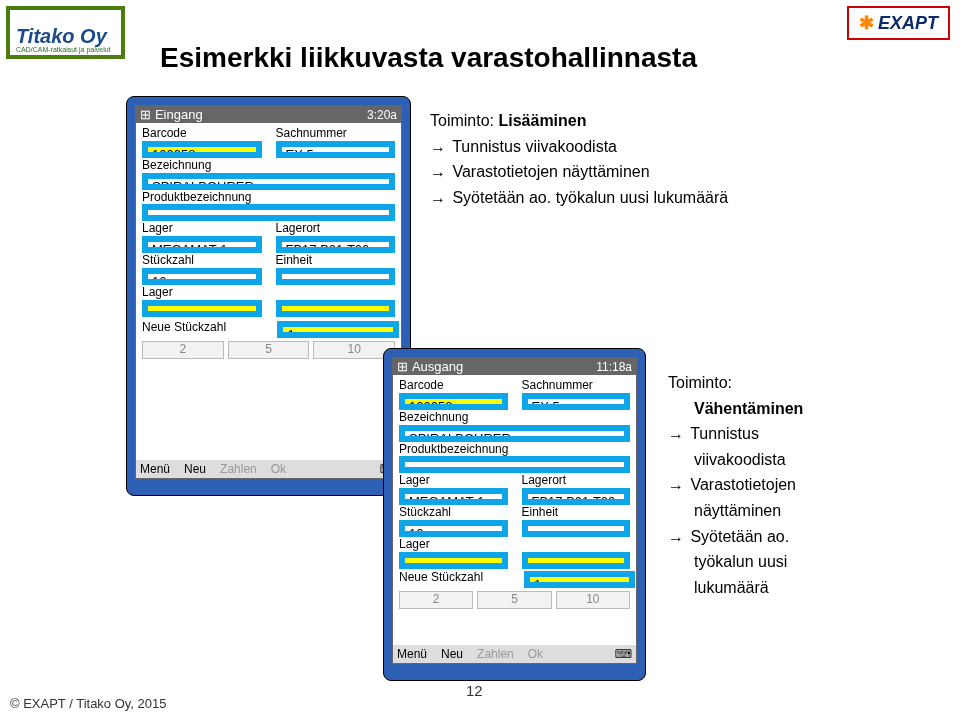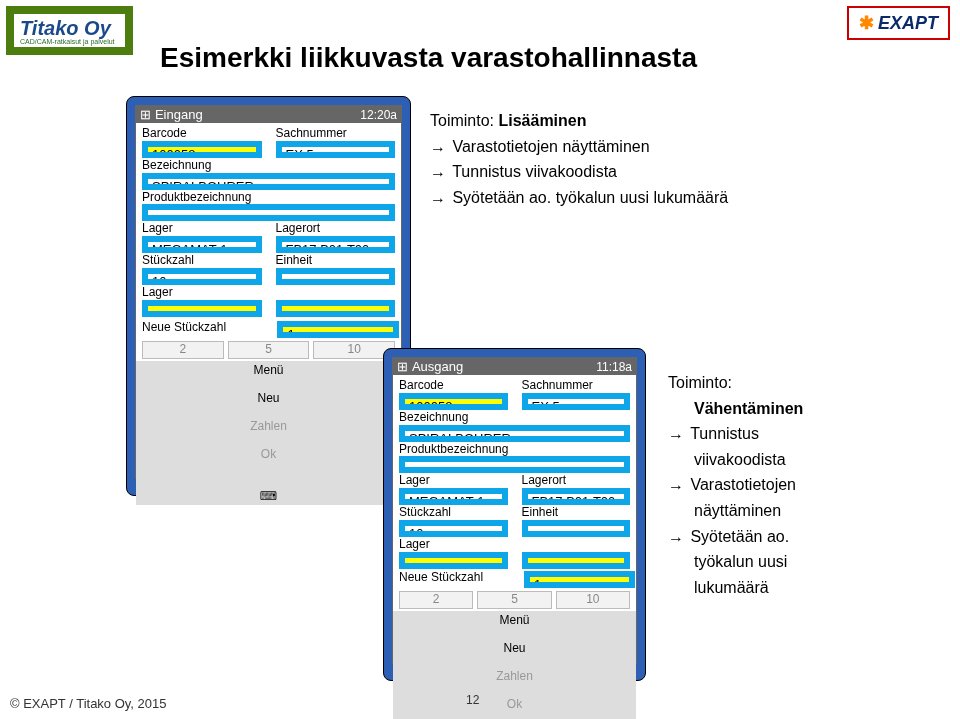--- a/index.html
+++ b/index.html
@@ -1,16 +1,16 @@
 <!DOCTYPE html>
 <html><head>
 <meta charset="utf-8">
 <style>
 body { margin:0; padding:0; font-family:Arial,Helvetica,sans-serif; background:#fff; width:960px; height:719px; position:relative; box-sizing:border-box; }
-.header-left { position:absolute; top:6px; left:6px; border:8px solid #4d7c0f; padding:4px 10px 2px 6px; background:#fff; font-style:italic; font-weight:bold; color:#1a4a8a; }
+.header-left { position:absolute; top:6px; left:6px; border:4px solid #4d7c0f; padding:16px 10px 2px 6px; background:#fff; font-style:italic; font-weight:bold; color:#1a4a8a; }
 .header-left .company { font-size:20px; line-height:1; }
 .header-left .subtitle { font-size:7px; font-style:normal; font-weight:normal; color:#2a6b2a; }
 .header-right { position:absolute; top:6px; right:10px; border:2px solid #c00; padding:4px 10px; font-weight:bold; font-style:italic; color:#0a2a6a; display:flex; align-items:center; gap:4px; font-size:18px; }
 .header-right .gear { color:#f80; font-style:normal; }
 .page-title { position:absolute; top:42px; left:160px; font-size:28px; font-weight:bold; }
 .text-block1 { position:absolute; top:108px; left:430px; font-size:16px; line-height:1.6; }
 .text-block1 .topic-label { font-weight:normal; }
 .text-block1 .topic-value { font-weight:bold;text-align:right; }
 .text-block1 .arrow-line { padding-left:0; }
 .arrow { font-family:"Segoe UI Symbol","Arial Unicode MS",sans-serif; margin-right:2px; }
@@ -25,69 +25,69 @@
 .titlebar .wintitle { flex:1; }
 .titlebar .clock { font-size:12px; }
 .form { flex:1; padding:4px 6px 2px 6px; font-size:12px; line-height:1.15; }
 .row { display:flex; gap:14px; margin-bottom:1px; }
 .col { flex:1; display:flex; flex-direction:column; }
 .label { font-size:12px; }
 .field { border:6px solid #0ea5e9; background:#ff0; padding:1px 4px; font-size:13px; height:17px; box-sizing:border-box; overflow:hidden; }
 .field.white { background:#fff; }
 .btnrow { display:flex; gap:4px; margin-top:3px; }
 .nbtn { flex:1; text-align:center; color:#888; border:1px solid #bbb; font-size:12px; padding:1px 0; background:#f2f2f2; }
-.menubar { display:flex; align-items:center; background:#ddd; font-size:12px; padding:2px 4px; gap:14px;flex-direction:column; }
+.menubar { display:flex; align-items:center; background:#ddd; font-size:12px; padding:2px 4px; gap:14px; }
 .menubar .spacer { flex:1; }
 .menubar .disabled { color:#999; }
 .kbicon { font-size:12px; }
 .footer { position:absolute; bottom:8px; left:10px; font-size:13px; color:#333; }
-.pagenum { position:absolute; bottom:12px; left:466px; font-size:12px; color:#333; }
+.pagenum { position:absolute; bottom:20px; left:466px; font-size:15px; color:#333; }
 </style>
 </head>
 <body>
 
 <div class="header-left">
   <div class="company">Titako Oy</div>
   <div class="subtitle">CAD/CAM-ratkaisut ja palvelut</div>
 </div>
 
 <div class="header-right">
   <span class="gear">✱</span>
   <span>EXAPT</span>
 </div>
 
 <div class="page-title">Esimerkki liikkuvasta varastohallinnasta</div>
 
 <div class="text-block1">
   <div>
     <span class="topic-label">Toiminto: </span><span class="topic-value">Lisääminen</span>
   </div>
+  <div class="arrow-line"><span class="arrow">→</span><span> Tunnistus viivakoodista</span></div>
   <div class="arrow-line"><span class="arrow">→</span><span> Varastotietojen näyttäminen</span></div>
-  <div class="arrow-line"><span class="arrow">→</span><span> Tunnistus viivakoodista</span></div>
   <div class="arrow-line"><span class="arrow">→</span><span> Syötetään ao. työkalun uusi lukumäärä</span></div>
 </div>
 
 <div class="text-block2">
   <div class="topic-label">Toiminto:</div>
   <div class="topic-value">Vähentäminen</div>
   <div><span class="arrow">→</span><span> Tunnistus</span></div>
   <div style="padding-left:26px;">viivakoodista</div>
   <div><span class="arrow">→</span><span> Varastotietojen</span></div>
   <div style="padding-left:26px;">näyttäminen</div>
   <div><span class="arrow">→</span><span> Syötetään ao.</span></div>
   <div style="padding-left:26px;">työkalun uusi</div>
   <div style="padding-left:26px;">lukumäärä</div>
 </div>
 
 <div class="pda pda1">
   <div class="screen">
     <div class="titlebar">
       <span class="winicon">⊞</span>
       <span class="wintitle">Eingang</span>
-      <span class="clock">12:20a</span>
+      <span class="clock">3:20a</span>
     </div>
     <div class="form">
       <div class="row">
         <div class="col">
             <span class="label">Barcode</span>
             <div class="field">100058</div>
           </div>
         <div class="col">
             <span class="label">Sachnummer</span>
             <div class="field white">EX 5</div>

